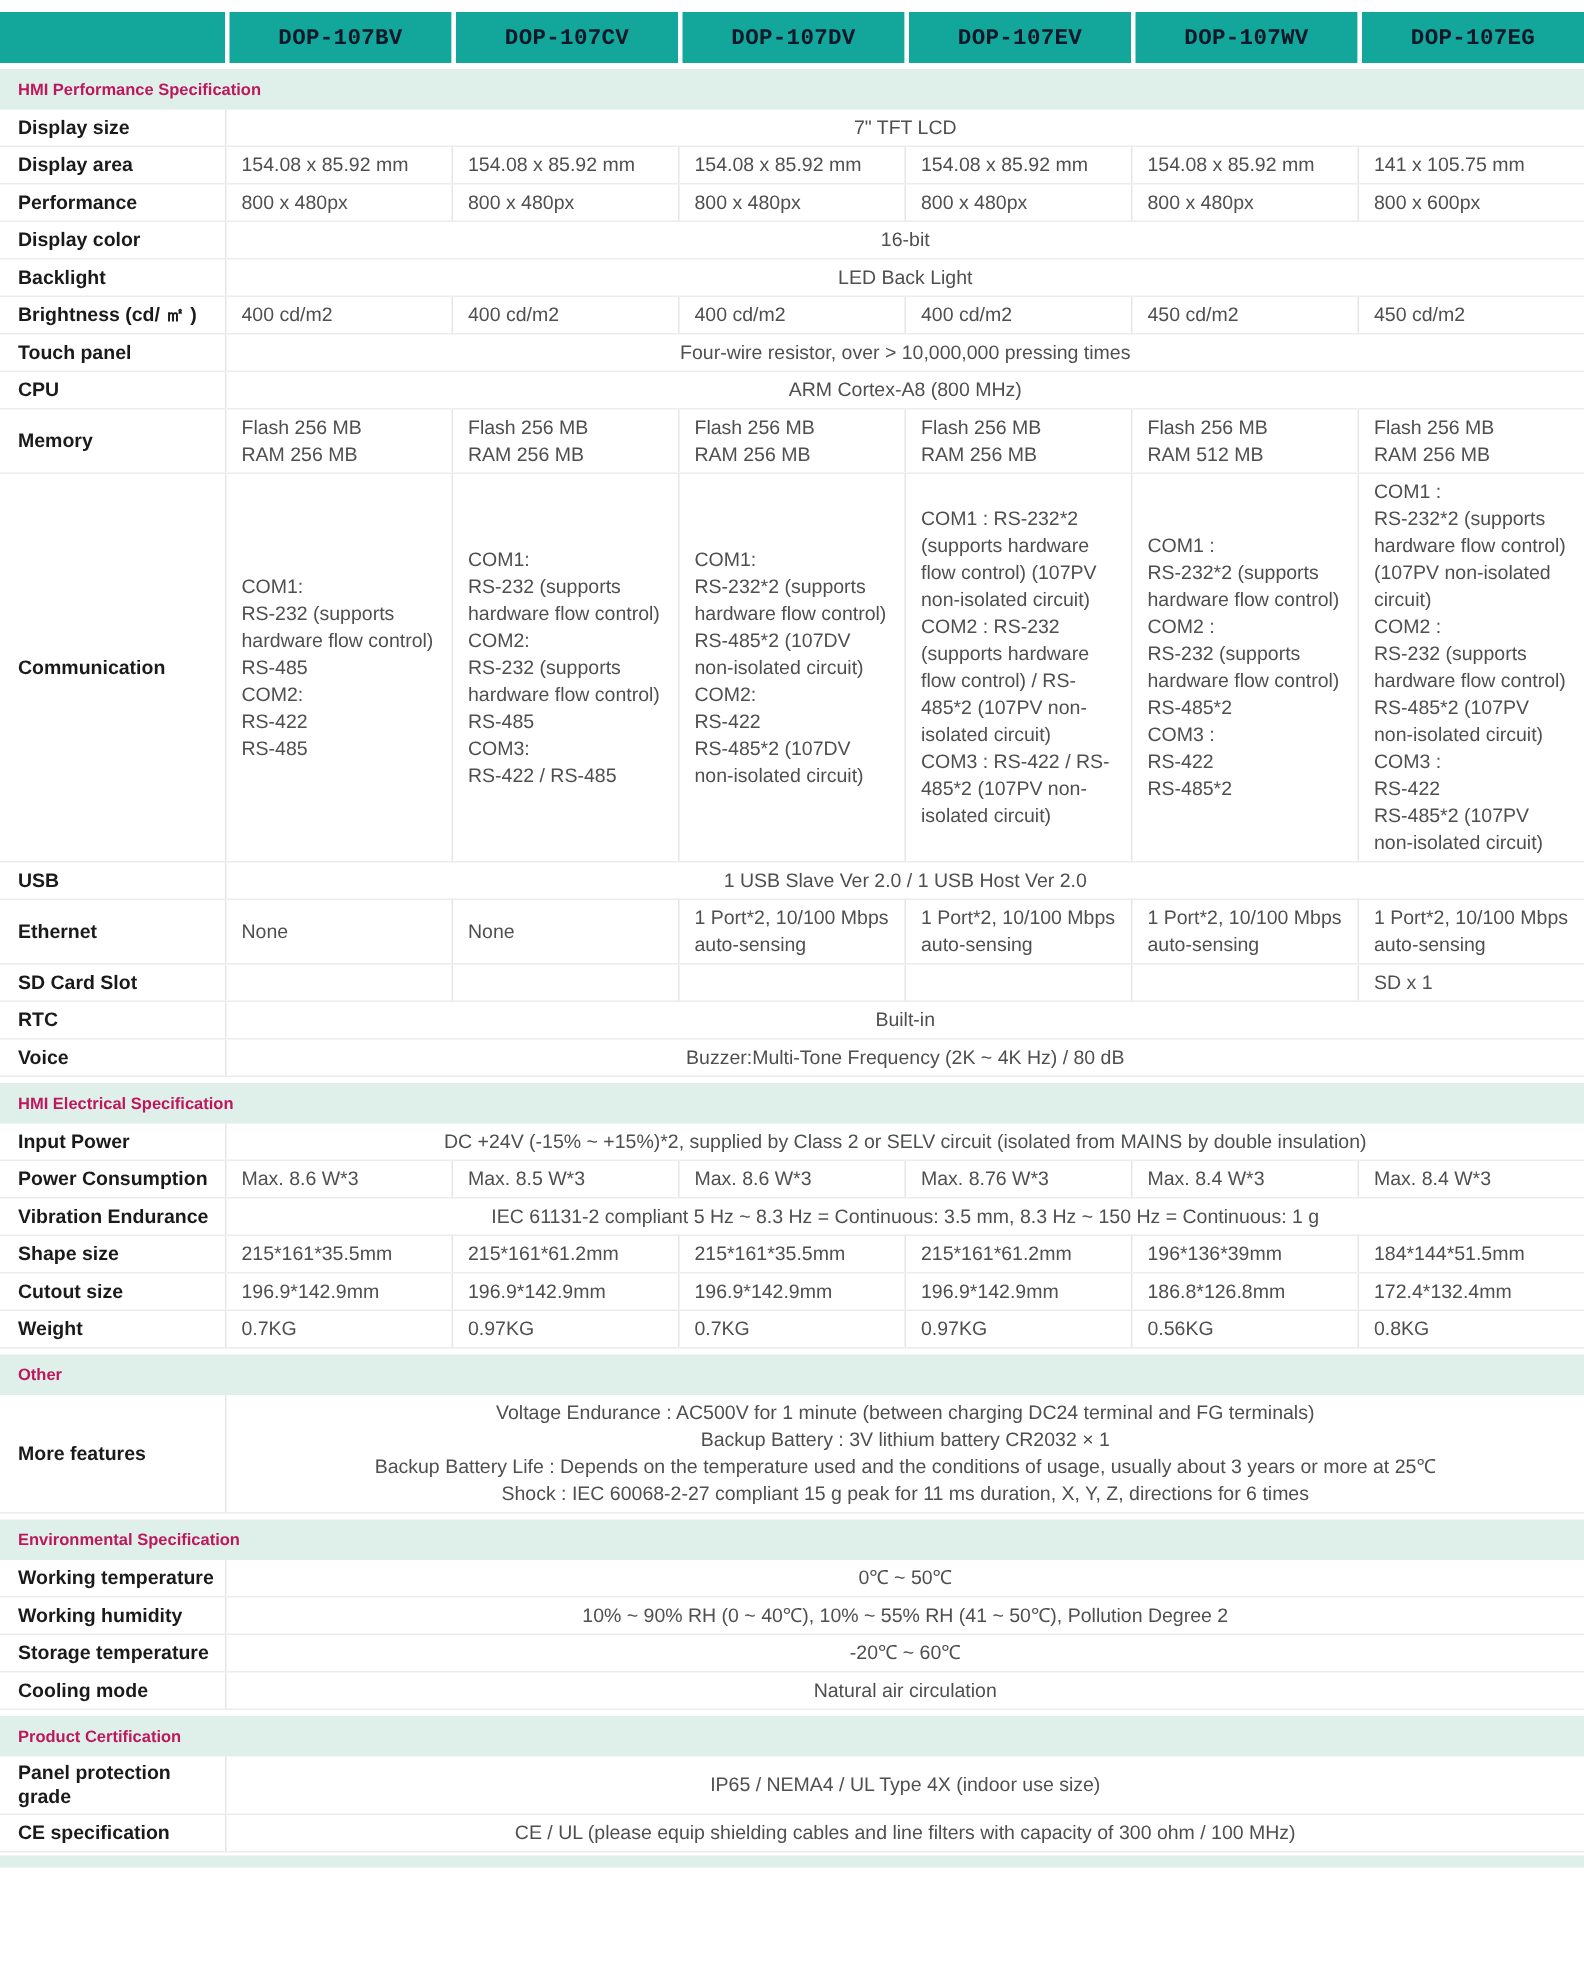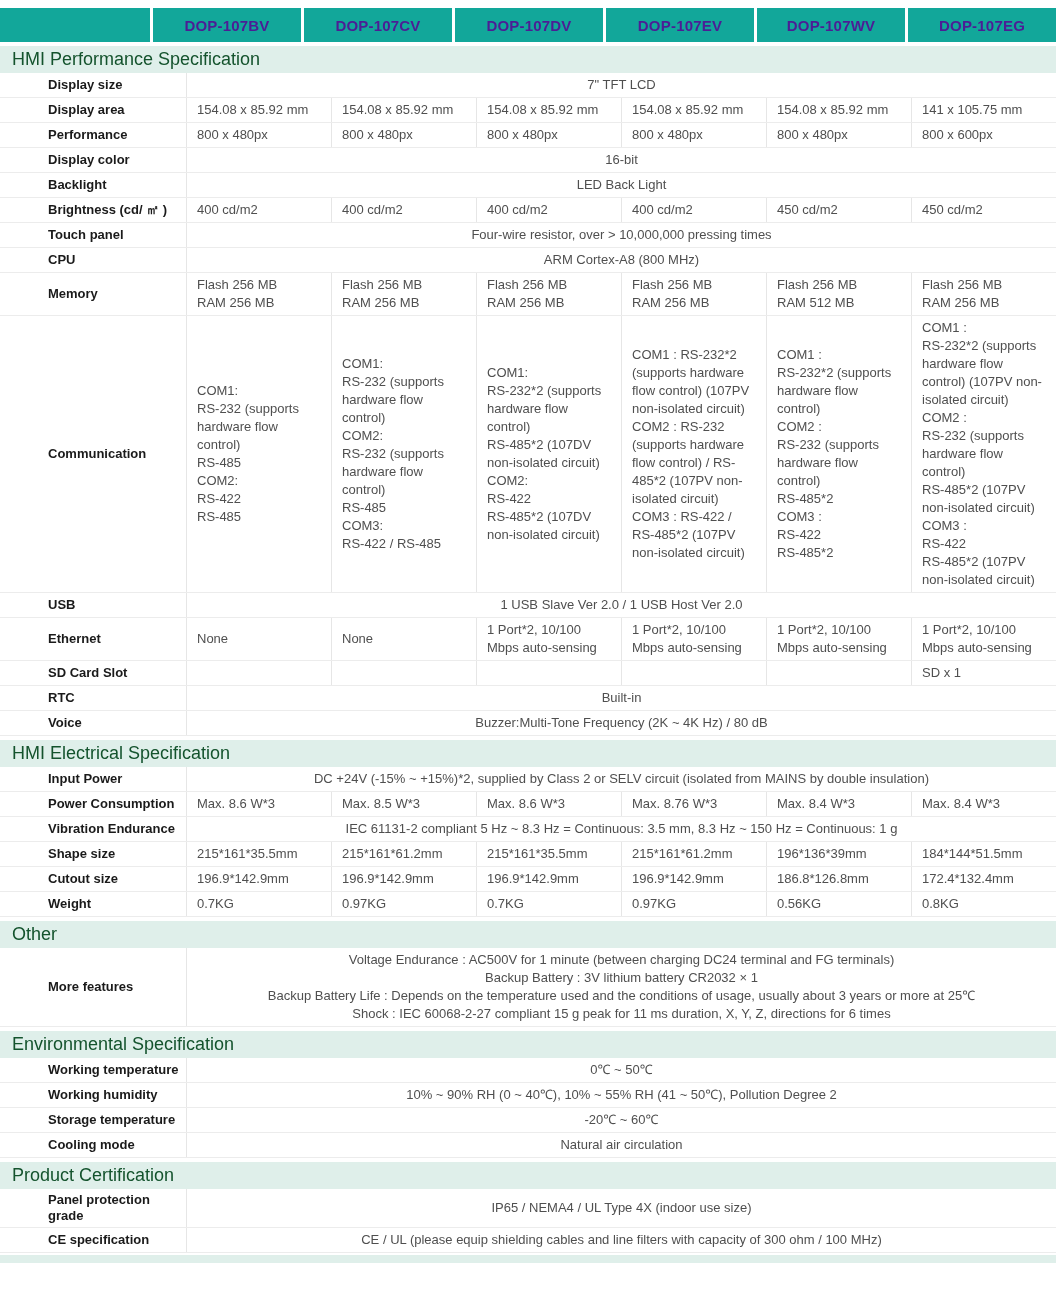--- a/index.html
+++ b/index.html
@@ -23,56 +23,56 @@
     margin:8px 0 4px 0;
     height:34px;
   }
   .corner{
     flex:0 0 150px;
     background:var(--teal);
   }
   .model-cell{
     flex:1;
     background:var(--teal);
-    color:#4c1d95;
+    color:#0f172a;
     font-weight:700;
     font-size:15px;
     letter-spacing:.2px;
     display:flex;
     align-items:center;
     justify-content:center;
     border-left:3px solid #ffffff;
+    font-family:Liberation Mono, monospace;
   }
   .section-title{
     background:var(--mint);
     min-height:27px;
     margin-top:4px;
     display:flex;
     align-items:center;
     padding-left:12px;
-    font-weight:400;
-    font-size:18px;
-    color:#14532d;
+    font-weight:700;
+    font-size:11px;
+    color:#be185d;
   }
   .row{
     display:flex;
     align-items:stretch;
     border-bottom:1px solid var(--line);
     min-height:25px;
   }
   .row-label{
     flex:0 0 150px;
     display:flex;
     align-items:center;
     padding:3px 6px 3px 12px;
     font-weight:700;
     font-size:13px;
     color:var(--label-text);
     line-height:16px;
-    margin-left:36px;
   }
   .cell{
     flex:1;
     display:flex;
     align-items:center;
     border-left:1px solid var(--vline);
     padding:3px 10px;
     font-size:13px;
     color:var(--value-text);
     line-height:18px;

